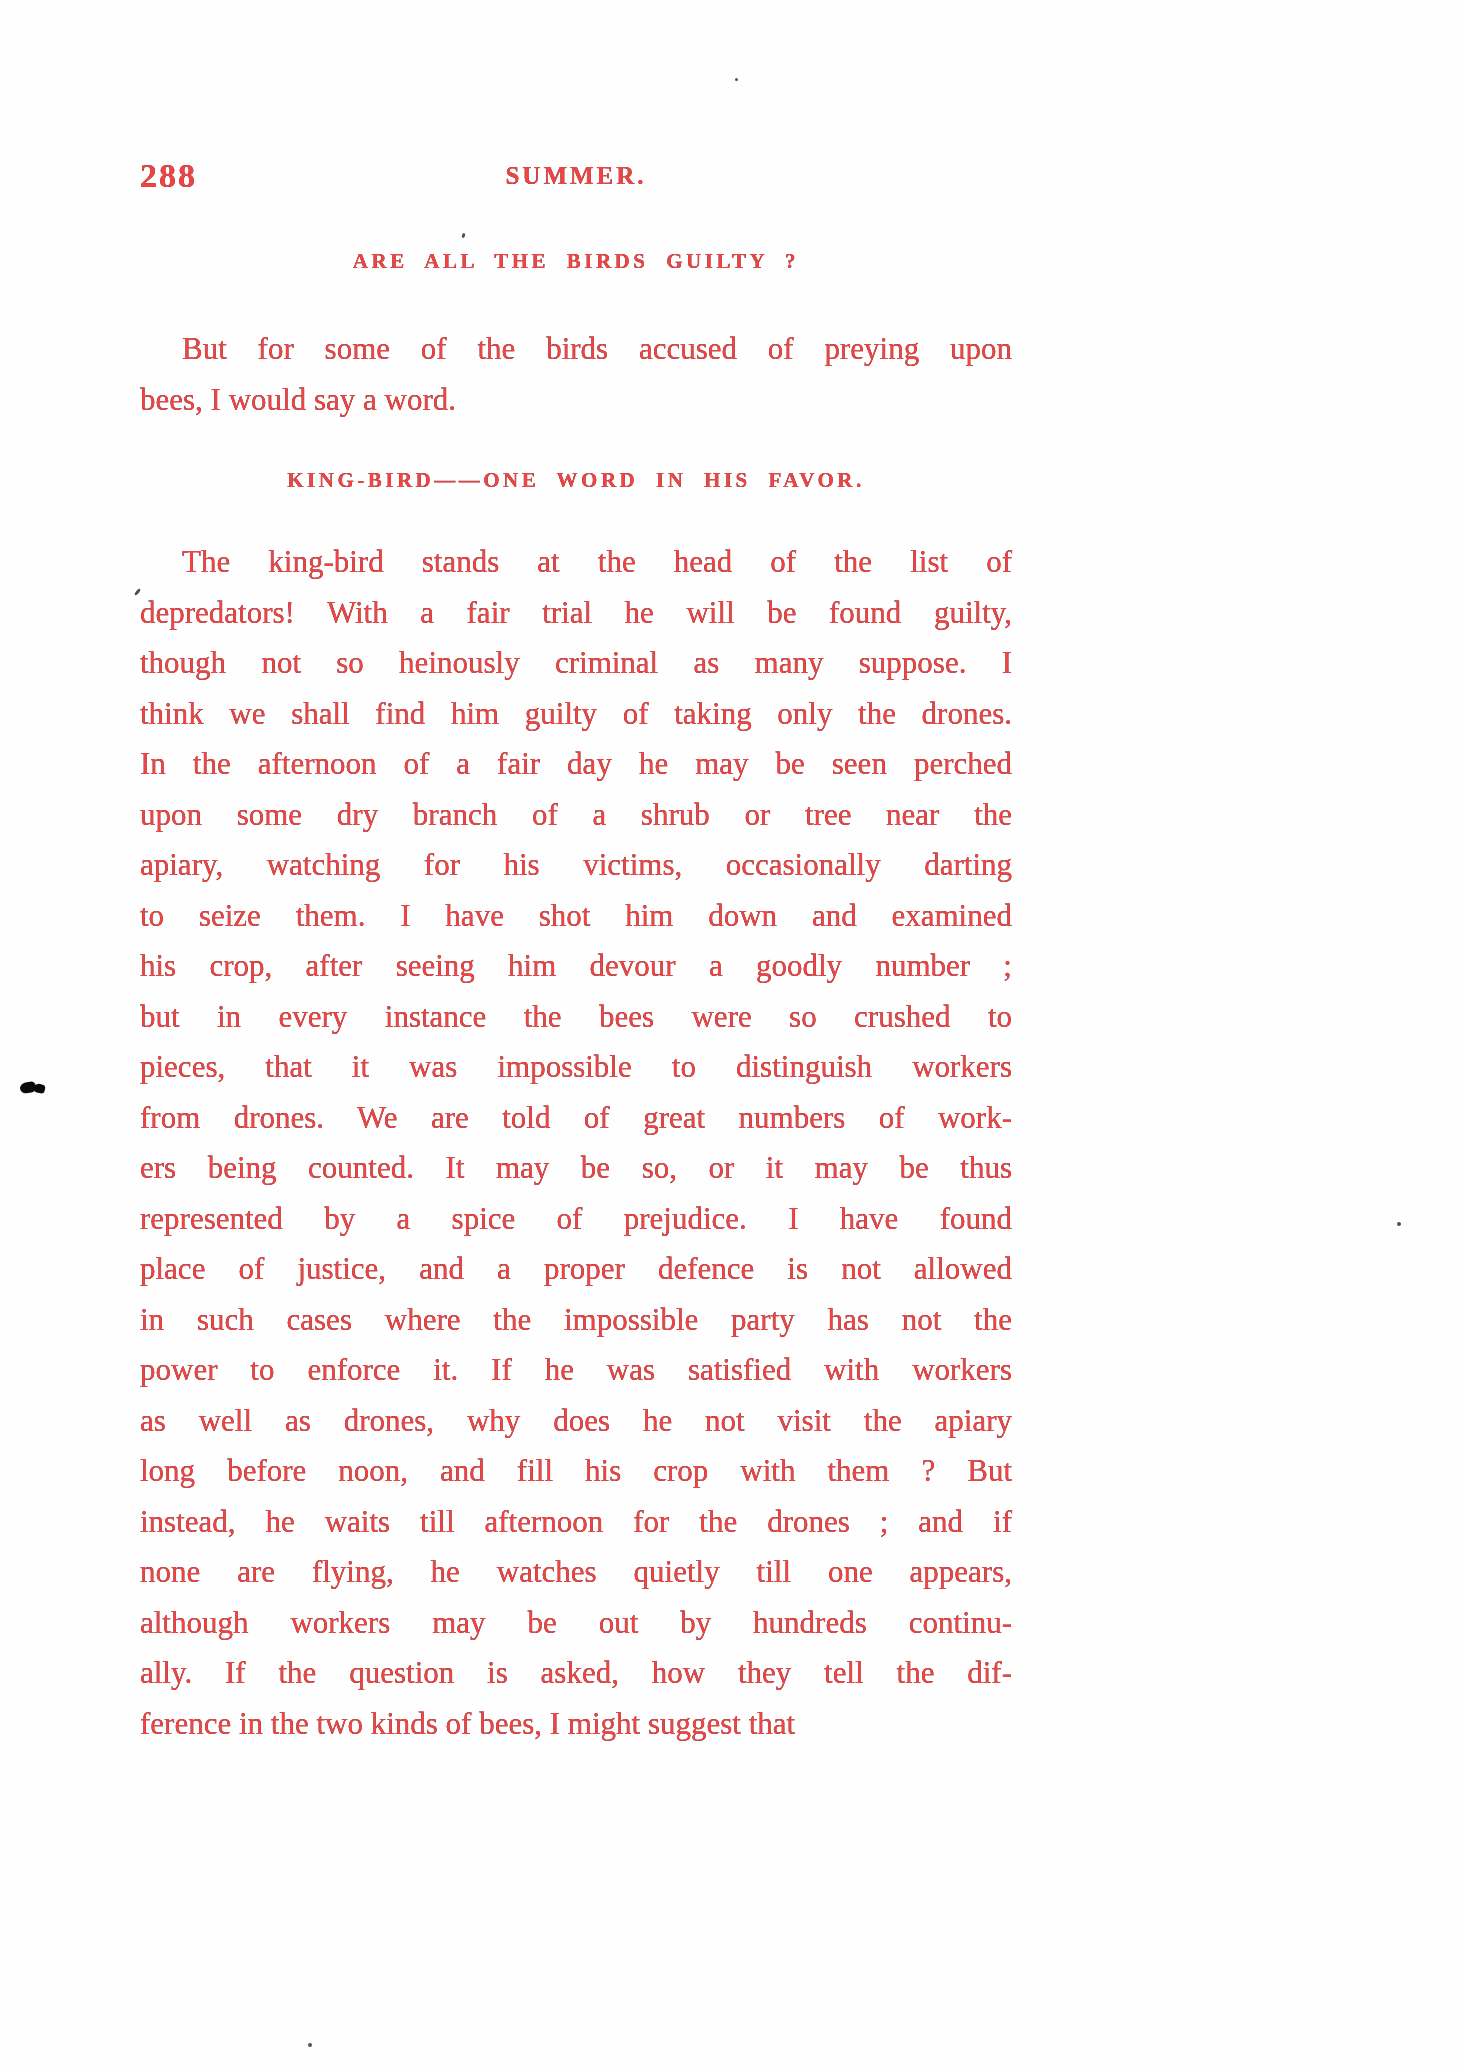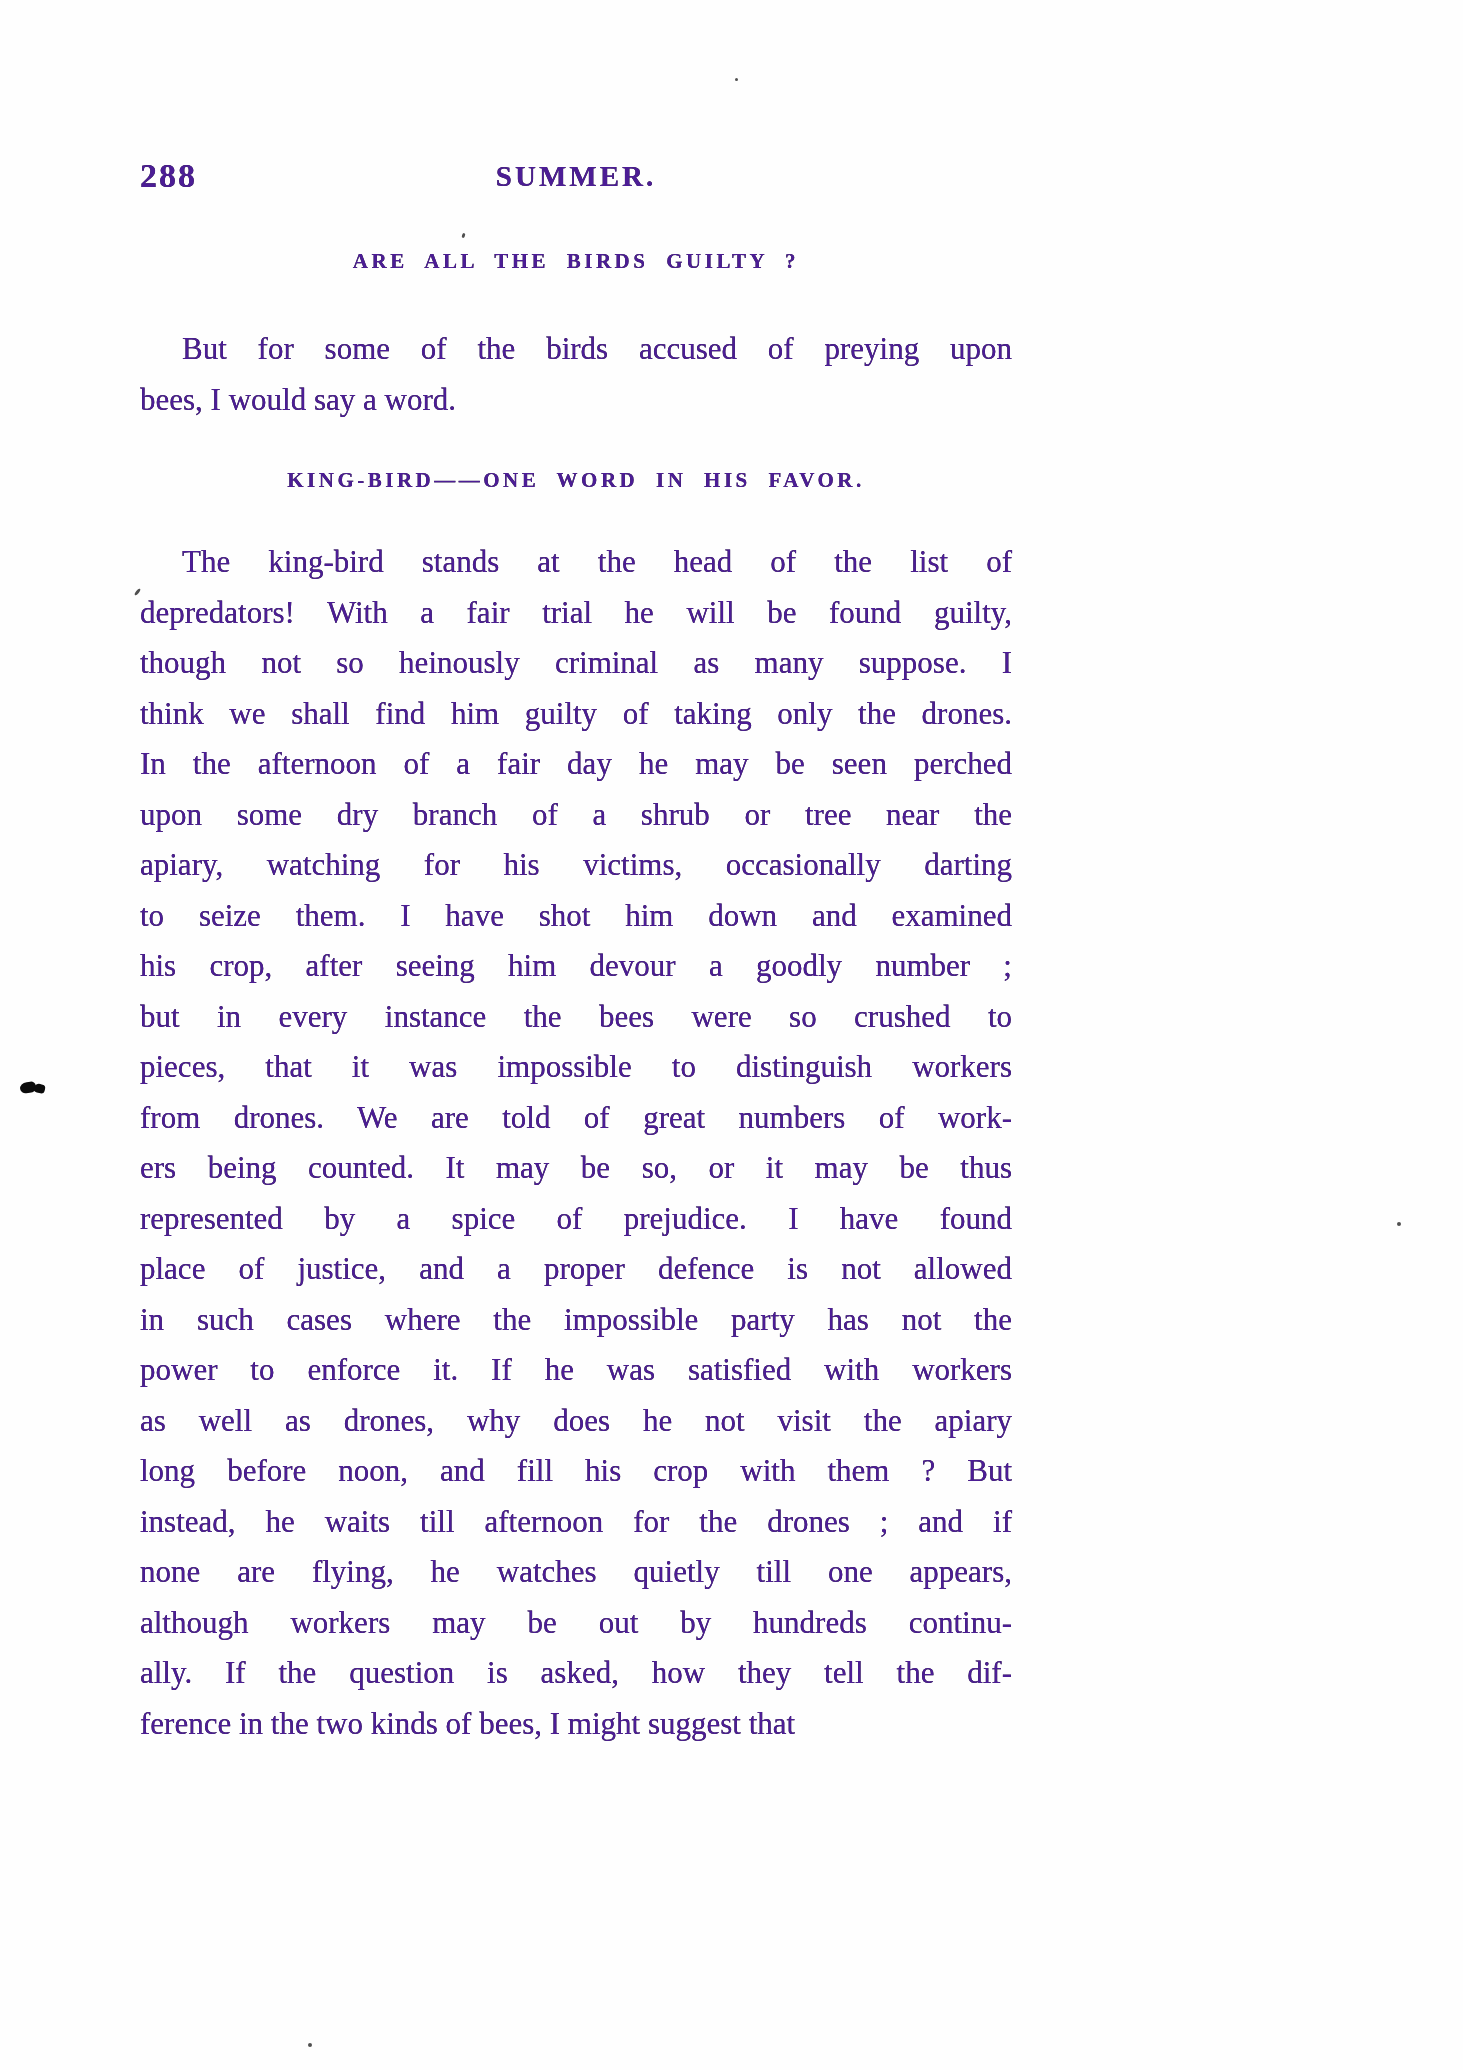--- a/index.html
+++ b/index.html
@@ -1,39 +1,39 @@
 <!DOCTYPE html>
 <html><head>
 <meta charset="utf-8">
 <style>
   html, body { margin: 0; padding: 0; background: #ffffff; }
   .page {
     position: relative;
     width: 1463px;
     height: 2070px;
     background: #fefefe;
-    color: #4c1d95;
+    color: #ef4444;
     font-family: "Liberation Serif", "DejaVu Serif", serif;
     overflow: hidden;
   }
   .content {
     position: absolute;
     left: 140px;
     top: 0;
     width: 872px;
   }
   .header { position: relative; margin-top: 158px; height: 36px; }
   .pagenum {
     position: absolute; left: 0; top: 0;
     font-size: 34px; font-weight: 700; letter-spacing: 2px; line-height: 36px;
     text-shadow: 0 0 0.6px rgba(10,10,10,0.9);
   }
   .running {
     display: block; text-align: center;
-    font-size: 29px; font-weight: 700; letter-spacing: 3px; line-height: 36px;
+    font-size: 25px; font-weight: 700; letter-spacing: 3px; line-height: 36px;
     text-shadow: 0 0 0.6px rgba(10,10,10,0.9);
   }
   .sec-heading {
     margin: 0; text-align: center;
     font-size: 21px; font-weight: 700;
     letter-spacing: 3.5px; word-spacing: 9px; line-height: 30px;
     text-shadow: 0 0 0.5px rgba(10,10,10,0.9);
   }
   .h-guilty  { margin-top: 52px; }
   .h-kingbird{ margin-top: 40px; }

